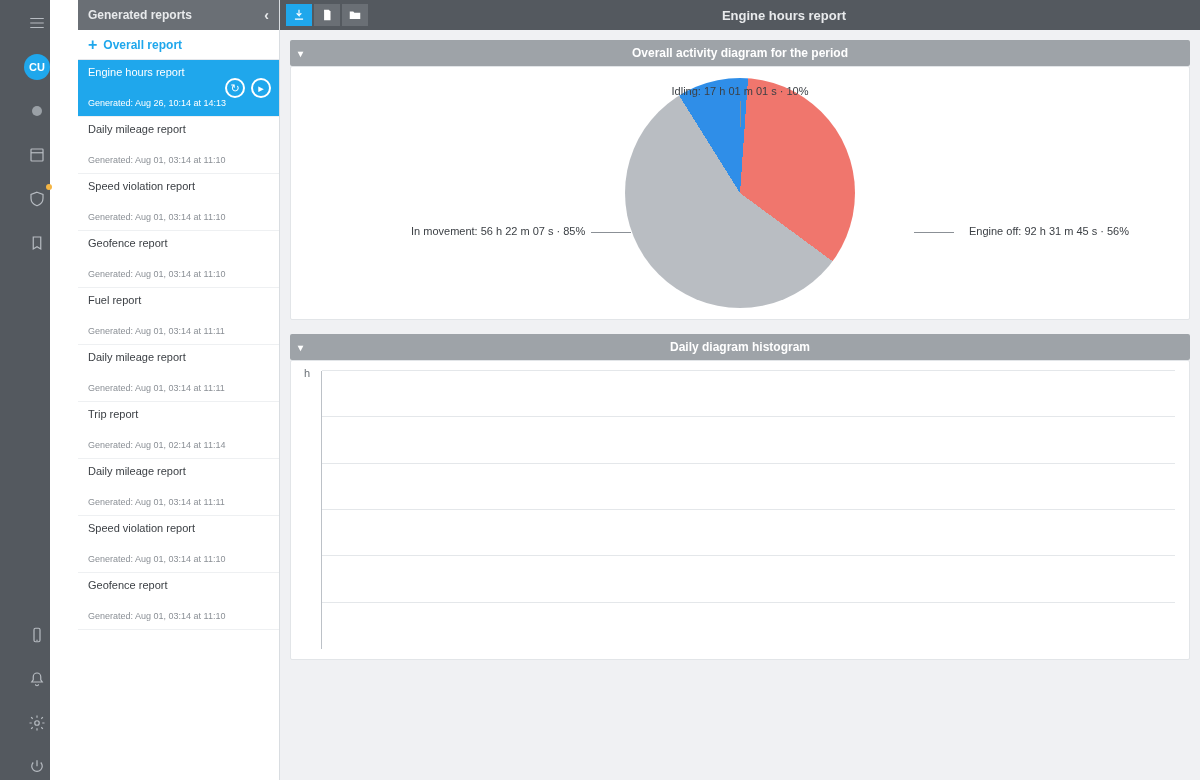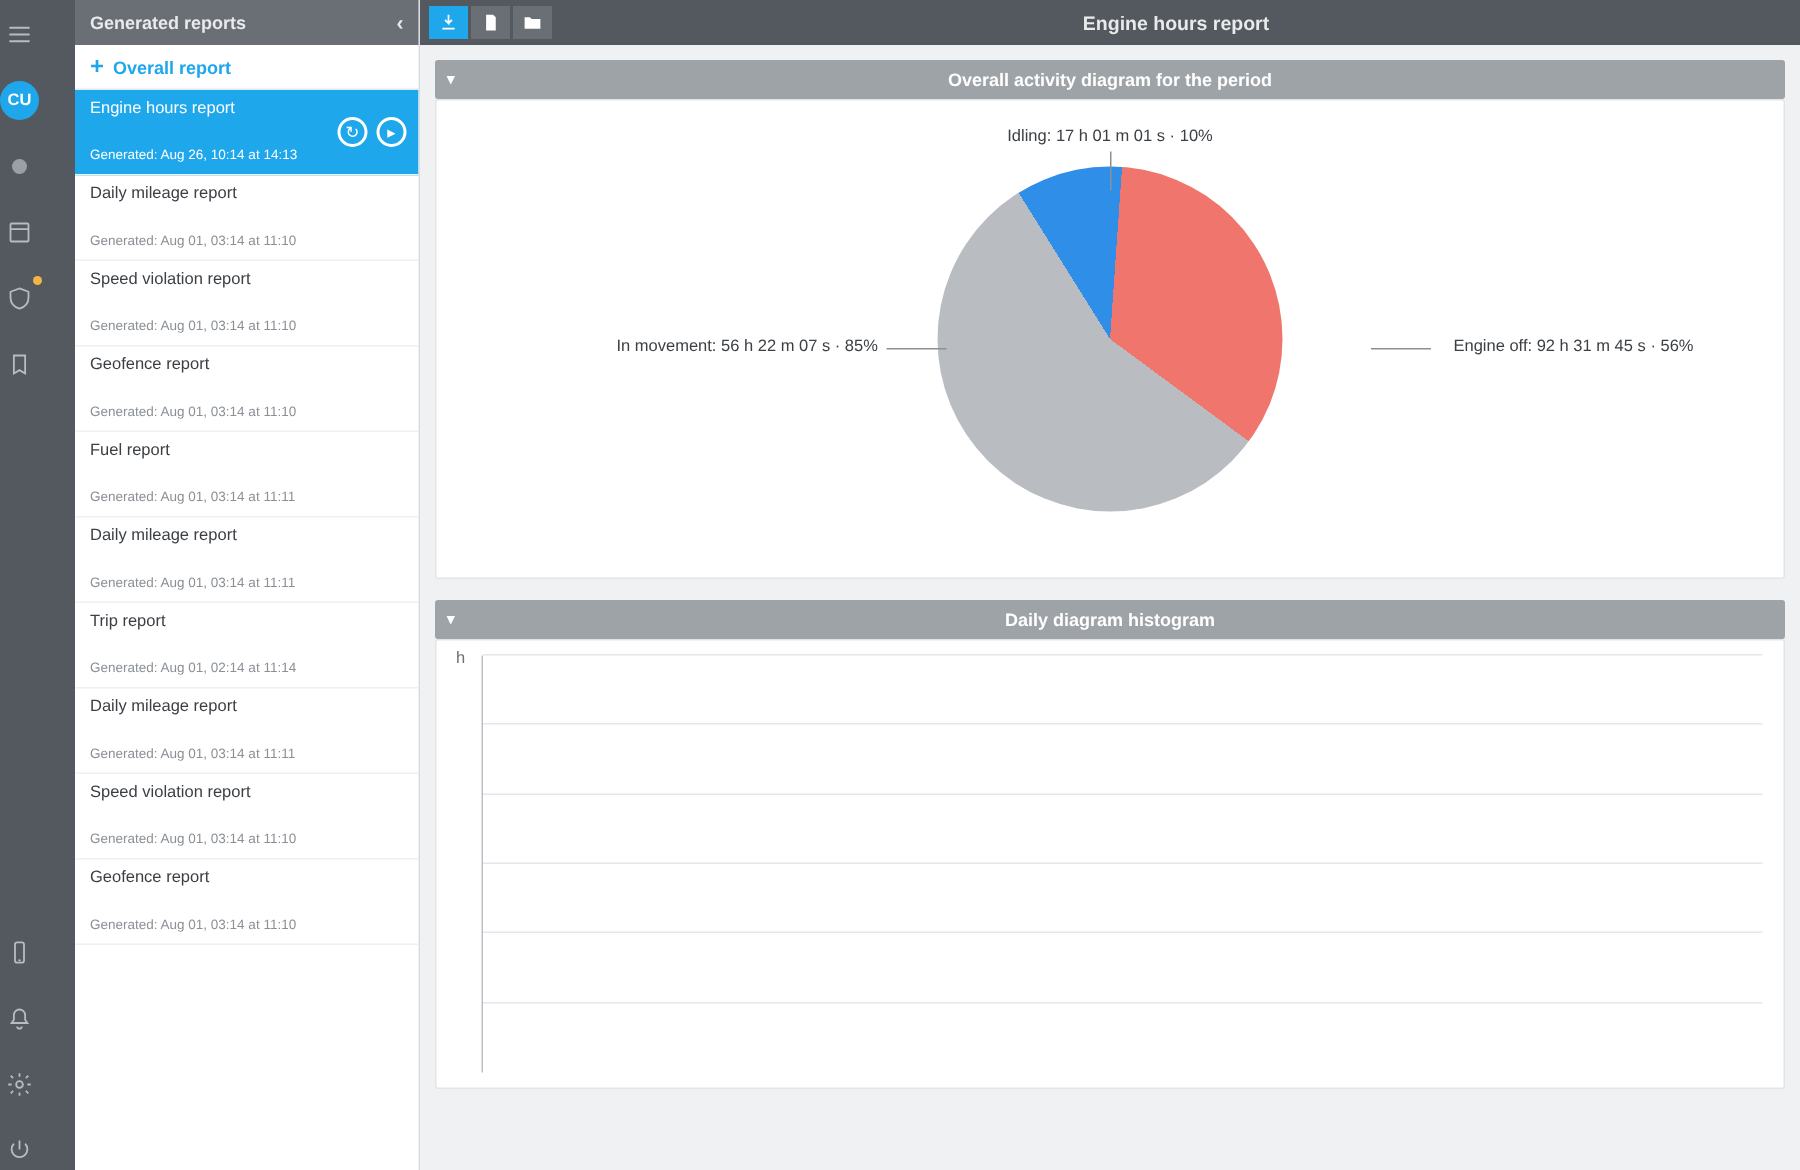--- a/index.html
+++ b/index.html
@@ -1,29 +1,29 @@
 <!DOCTYPE html>
 <html><head>
 <meta charset="utf-8">
 <style>
   * { box-sizing: border-box; margin: 0; padding: 0; font-family: Arial, Helvetica, sans-serif; }
   html, body { width: 1200px; height: 780px; overflow: hidden; background: #f0f1f3; }
 
   .root { display: flex; width: 100%; height: 100%; }
 
   
-  .rail { width: 50px; background: #54595f; display: flex; flex-direction: column; align-items: flex-start; padding-top: 10px; gap: 18px; }
+  .rail { width: 50px; background: #54595f; display: flex; flex-direction: column; align-items: flex-end; padding-top: 10px; gap: 18px; }
   .rail .rail-item { width: 26px; height: 26px; border-radius: 50%; display:flex; align-items:center; justify-content:center; color:#b7bcc2; font-size:14px; cursor:pointer; }
   .rail .rail-active { background:#1fa7ec; color:#fff; font-weight:bold; font-size:11px; }
   .rail .grey-dot { width:10px; height:10px; background:#9aa0a6; border-radius:50%; }
   .rail .spacer { flex:1; }
   .rail svg { width:18px; height:18px; fill:none; stroke:#b7bcc2; stroke-width:1.6; }
 
   
-  .sidebar { width:230px; background:#fff; display:flex; flex-direction:column; border-right:1px solid #d9dde1; }
+  .sidebar { width:230px; background:#fff; display:flex; flex-direction:column; border-right:1px solid #d9dde1;padding-left:28px; }
   .side-hdr { height:30px; background:#6a6f75; color:#e8eaec; font-size:12px; font-weight:bold; display:flex; align-items:center; padding:0 10px; justify-content:space-between; }
   .side-hdr .chev { font-size:14px; cursor:pointer; }
   .side-create { height:30px; display:flex; align-items:center; gap:6px; color:#1fa7ec; font-size:12px; padding:0 10px; border-bottom:1px solid #e5e7eb; cursor:pointer; font-weight:bold;}
   .side-create .plus { font-size:16px; font-weight:bold; }
   .side-list { flex:1; overflow-y:auto; }
   .report-item { padding:6px 10px 8px; border-bottom:1px solid #eef0f2; cursor:pointer; }
   .report-item .ttl { font-size:11px; color:#3c4045; }
   .report-item .sub { font-size:9px; color:#8b9096; margin-top:20px; }
   .report-item.selected { background:#1fa7ec; color:#fff; position:relative; }
   .report-item.selected .ttl, .report-item.selected .sub { color:#fff; }
@@ -42,21 +42,21 @@
   .tab { padding:5px 10px 5px; background:#878c92; color:#fff; margin-right:2px; cursor:pointer; border-radius:2px 2px 0 0;}
   .tab.active { background:#fff; color:#3c4045; font-weight:bold;}
   .tab sup { font-size:8px; }
 
   .content { flex:1; overflow-y:auto; padding:10px 10px 0; display:flex; flex-direction:column; gap:14px;}
   .panel-hdr { height:26px; background:#9ea3a8; color:#fff; font-size:12px; font-weight:bold; display:flex; align-items:center; justify-content:center; position:relative; border-radius:2px;}
   .panel-hdr .collapse { position:absolute; left:8px; font-size:10px; cursor:pointer;}
   .panel-body { background:#fff; border-radius:2px; border:1px solid #e2e5e8;}
 
   
-  .pie-wrap { height:320px; display:flex; align-items:center; justify-content:center; position:relative;}
+  .pie-wrap { height:254px; display:flex; align-items:center; justify-content:center; position:relative;}
   .pie { width:230px; height:230px; border-radius:50%; }
   .pie-label { position:absolute; font-size:11px; color:#3c4045; white-space:nowrap;}
   .pie-line { position:absolute; background:#8b9096; }
 
   
   .bar-wrap { height:300px; padding:10px 14px 10px 30px; display:flex; gap:14px;}
   .bar-plot { flex:1; position:relative; border-left:1px solid #bcc1c7;}
   .bar-plot .grid { position:absolute; left:0; right:0; border-top:1px solid #e4e7ea;}
   .bars { position:absolute; left:0; right:0; bottom:0; top:0; display:flex; justify-content:space-around; align-items:flex-end;}
   .bar-col { width:74px; display:flex; flex-direction:column-reverse;}

